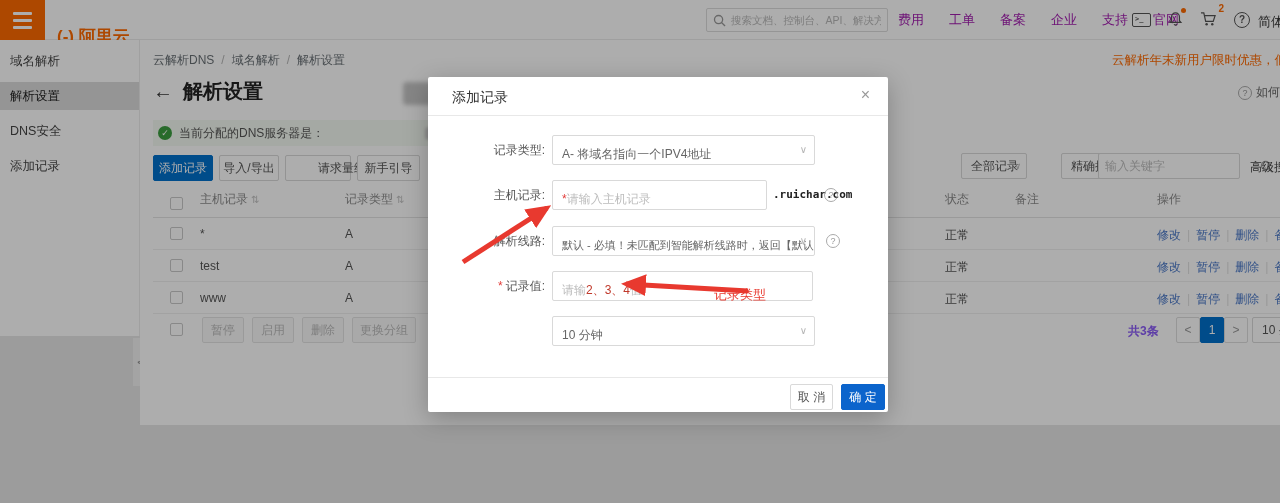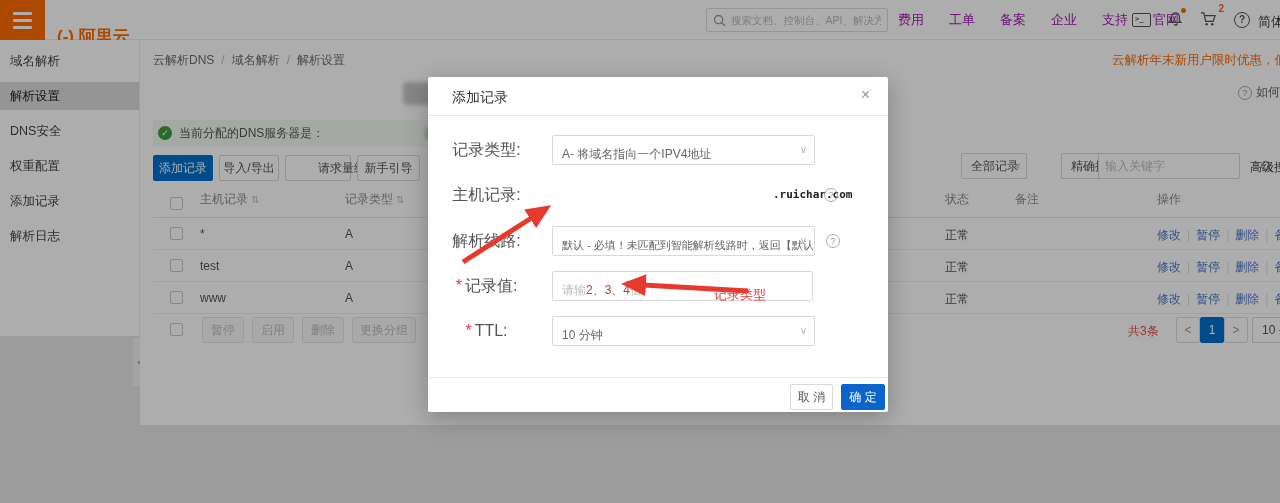--- a/index.html
+++ b/index.html
@@ -73,21 +73,21 @@
   .pgbox.cur { background:#0070cc; border-color:#0070cc; color:#fff; }
 
   
   #dim { position:absolute; left:0; top:0; width:1280px; height:503px; background:rgba(0,0,0,.32); z-index:10; }
 
   
   .modal { position:absolute; left:428px; top:77px; width:460px; height:335px; background:#fff; border-radius:2px; box-shadow:0 6px 24px rgba(0,0,0,.25); z-index:20; }
   .m-title { position:absolute; left:24px; top:12px; font-size:14px; color:#333; }
   .m-close { position:absolute; right:18px; top:9px; font-size:16px; color:#999; cursor:pointer; }
   .m-hline { position:absolute; left:0; top:38px; width:100%; border-bottom:1px solid #e8e8e8; }
-  .m-label { position:absolute; width:117px; text-align:center; font-size:16px; color:#555; line-height:30px; white-space:nowrap; }
+  .m-label { position:absolute; width:117px; text-align:right; font-size:12px; color:#555; line-height:30px; white-space:nowrap; }
   .star::before { content:"*"; color:#e23c39; margin-right:3px; }
   .m-field { position:absolute; left:124px; height:30px; border:1px solid #d9d9d9; border-radius:2px; background:#fff; font-size:12px; color:#666; line-height:28px; padding:4px 20px 0 9px; white-space:nowrap; overflow:hidden; }
   .m-field .chev { position:absolute; right:7px; top:0; color:#b5b5b5; font-size:10px; }
   .ph { color:#bdbdbd; }
   .phstar { color:#e23c39; }
   .scribble { color:#c0392b; }
   .suffix { position:absolute; left:345px; font:bold 11px "DejaVu Sans Mono",monospace; color:#222; line-height:30px; white-space:nowrap;text-align:center; }
   .m-foot-line { position:absolute; left:0; top:300px; width:100%; border-top:1px solid #e8e8e8; }
   .m-btn { position:absolute; top:307px; height:26px; border-radius:2px; font-size:12px; text-align:center; line-height:24px; cursor:pointer; white-space:nowrap; }
   .m-cancel { left:362px; width:43px; border:1px solid #d9d9d9; background:#fff; color:#555; }
@@ -144,33 +144,34 @@
     </div>
     <div class="qcirc">?</div>
   </div>
   <div class="locale">简体中文</div>
 </div>
 
 <div class="sidebar">
   <div class="sitem">域名解析</div>
   <div class="sitem active">解析设置</div>
   <div class="sitem">DNS安全</div>
-  <div class="sitem">权重配置</div>
   <div class="sitem">添加记录</div>
-  <div class="sitem">解析日志</div>
 </div>
 <div class="collapse-tab">&lt;</div>
 
 <div class="mainp">
 
   <div class="crumbs">
     <span class="crumb">云解析DNS</span><span class="crumb">域名解析</span><span class="crumb">解析设置</span>
   </div>
   <div class="promo">云解析年末新用户限时优惠，低至5折</div>
 
+  <div class="titlerow">
+    <span class="backarrow">←</span><span>解析设置</span>
+  </div>
   <div class="blob" style="left:263px;top:42px;width:127px;height:23px;"></div>
 
   <div class="helplink">
     <span class="qmini">?</span>
     <span>如何设置</span>
   </div>
 
   <div class="dnsbar">
     <span class="okcirc">✓</span>
     <span>当前分配的DNS服务器是：</span>
@@ -238,21 +239,21 @@
     <span class="alink">修改</span><span class="asep">|</span><span class="alink">暂停</span><span class="asep">|</span><span class="alink">删除</span><span class="asep">|</span><span class="alink">备注</span>
   </div>
   <div class="rowline" style="top:273px;"></div>
 
   <span class="cb" style="left:30px;top:283px;"></span>
   <div class="btn disabled" style="left:62px;top:277px;width:42px;">暂停</div>
   <div class="btn disabled" style="left:112px;top:277px;width:42px;">启用</div>
   <div class="btn disabled" style="left:162px;top:277px;width:42px;">删除</div>
   <div class="btn disabled" style="left:212px;top:277px;width:64px;">更换分组</div>
 
-  <div class="cell" style="left:988px;top:283px;color:#ef4444;">共3条</div>
+  <div class="cell" style="left:988px;top:283px;color:#8b5cf6;font-weight:bold;">共3条</div>
   <div class="pgbox" style="left:1036px;top:277px;">&lt;</div>
   <div class="pgbox cur" style="left:1060px;top:277px;">1</div>
   <div class="pgbox" style="left:1084px;top:277px;">&gt;</div>
   <div class="selbox" style="left:1112px;top:277px;width:70px;">
     <span>10 条/页</span>
     
   </div>
 </div>
 
 <div id="dim"></div>
@@ -262,36 +263,38 @@
   <div class="m-close">×</div>
   <div class="m-hline"></div>
 
   <div class="m-label" style="top:58px;">记录类型:</div>
   <div class="m-field" style="top:58px;width:263px;">
     <span>A- 将域名指向一个IPV4地址</span>
     <span class="chev">∨</span>
   </div>
 
   <div class="m-label" style="top:103px;">主机记录:</div>
+  <div class="m-field" style="top:103px;width:215px;padding-right:9px;">
+    <span class="phstar">*</span><span class="ph">请输入主机记录</span>
+  </div>
   <div class="suffix" style="top:103px;">.ruichar.com</div>
   <div class="qmini" style="position:absolute;left:396px;top:111px;">?</div>
 
   <div class="m-label" style="top:149px;">解析线路:</div>
   <div class="m-field" style="top:149px;width:263px;font-size:11px;">
     <span>默认 - 必填！未匹配到智能解析线路时，返回【默认】线路设...</span>
     <span class="chev">∨</span>
   </div>
   <div class="qmini" style="position:absolute;left:398px;top:157px;">?</div>
 
   <div class="m-label star" style="top:194px;">记录值:</div>
   <div class="m-field" style="top:194px;width:261px;">
     <span class="ph">请输</span><span class="scribble">2、3、4</span><span class="ph">值</span>
   </div>
 
-  <div class="m-label star" style="top:239px;">TTL:</div>
   <div class="m-field" style="top:239px;width:263px;">
     <span>10 分钟</span>
     <span class="chev">∨</span>
   </div>
 
   <div class="m-foot-line"></div>
   <div class="m-btn m-cancel">取 消</div>
   <div class="m-btn m-ok">确 定</div>
 </div>
 

